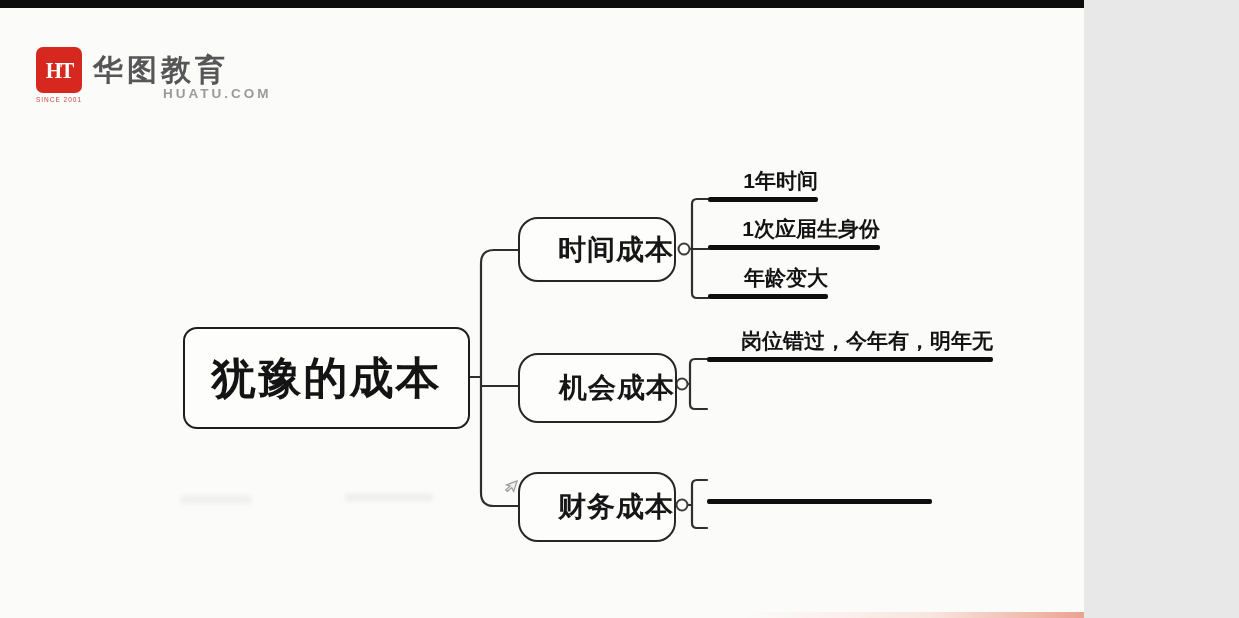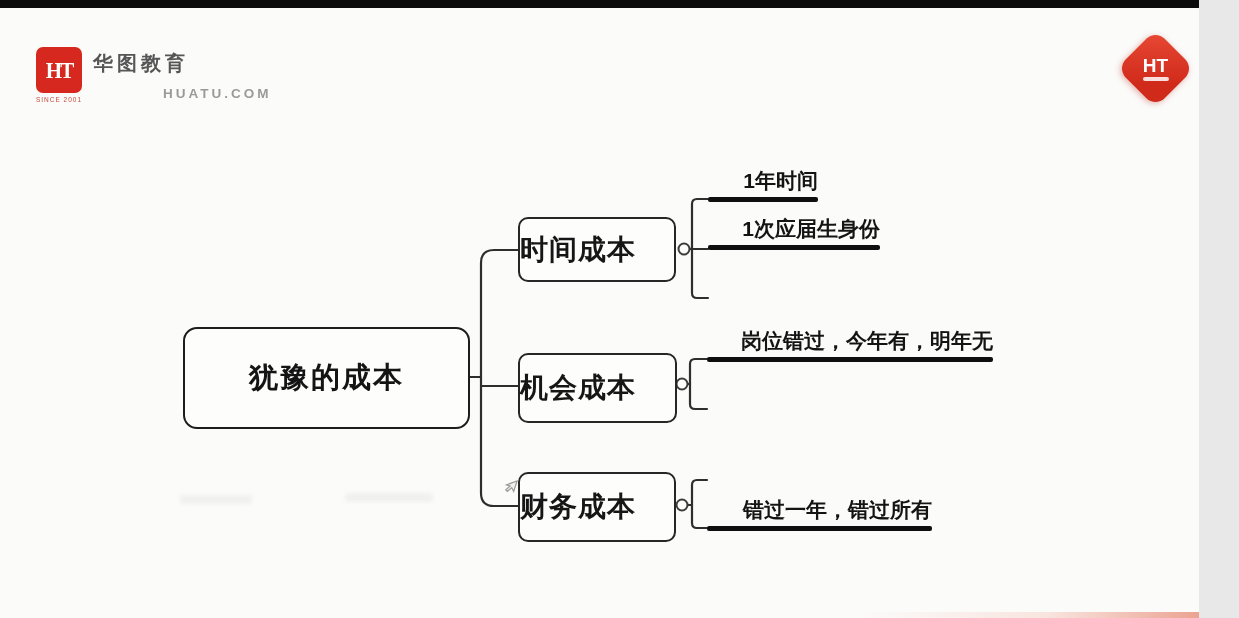--- a/index.html
+++ b/index.html
@@ -1,48 +1,48 @@
 <!DOCTYPE html>
 <html><head>
 <meta charset="utf-8">
 <style>
   html,body{margin:0;padding:0;}
   body{font-family:"Liberation Sans","DejaVu Sans",sans-serif;background:#e8e8e8;}
-  #stage{position:relative;width:1199px;height:618px;background:#fbfbfa;overflow:hidden;}
+  #stage{position:relative;width:1084px;height:618px;background:#fbfbfa;overflow:hidden;}
   
   #topbar{position:absolute;left:0;top:0;width:100%;height:8px;background:#0c0c0c;}
   
   #bottom-smear{position:absolute;right:0;bottom:0;width:340px;height:6px;
     background:linear-gradient(90deg,rgba(240,150,120,0) 0%,rgba(236,130,100,0.18) 55%,rgba(222,90,60,0.55) 100%);}
   
   .logo-square{position:absolute;left:36px;top:47px;width:46px;height:46px;background:#d6281e;
     border-radius:7px;display:flex;align-items:center;justify-content:center;}
   .logo-mono{color:#fff;font-weight:bold;font-size:21px;letter-spacing:-2px;
     font-family:"Liberation Serif","DejaVu Serif",serif;transform:scaleY(1.1);}
   .logo-since{position:absolute;left:30px;top:96px;width:58px;text-align:center;font-size:6.5px;
     color:#c74a3c;letter-spacing:1px;filter:blur(0.4px);}
-  .brand-cn{position:absolute;left:93px;top:50px;font-size:20px;font-weight:700;color:#565656;
+  .brand-cn{position:absolute;left:93px;top:50px;font-size:30px;font-weight:700;color:#565656;
     letter-spacing:4px;filter:blur(0.3px);}
   .brand-en{position:absolute;left:121px;top:86px;font-size:13.5px;font-weight:700;color:#9a9a9a;
     letter-spacing:3px;filter:blur(0.3px);margin-left:42px;}
   
   .corner-badge{position:absolute;left:1128px;top:41px;width:55px;height:55px;
     background:linear-gradient(135deg,#e84a35 0%,#d02a1b 70%);transform:rotate(45deg);
     border-radius:13px;box-shadow:0 2px 6px rgba(180,40,20,0.35);}
   .corner-badge-inner{position:absolute;left:0;top:0;width:100%;height:100%;transform:rotate(-45deg);
     display:flex;flex-direction:column;align-items:center;justify-content:center;}
   .corner-badge-text{color:#fff;font-weight:bold;font-size:19px;letter-spacing:0px;line-height:19px;}
   .corner-badge-swoosh{width:26px;height:4px;background:rgba(255,255,255,0.85);border-radius:2px;margin-top:2px;}
   
   #connectors{position:absolute;left:0;top:0;width:1239px;height:618px;}
   .root-box{position:absolute;left:183px;top:327px;width:283px;height:98px;background:#fdfdfc;
     border:2.6px solid #1d1d1d;border-radius:14px;display:flex;align-items:center;justify-content:center;}
-  .root-box span{font-size:29px;font-weight:600;color:#141414;letter-spacing:2px;white-space:nowrap;}
-  .branch-box{position:absolute;background:#fdfdfc;border:2.2px solid #262626;border-radius:10px;
-    display:flex;align-items:center;justify-content:flex-start;}
+  .root-box span{font-size:44px;font-weight:600;color:#141414;letter-spacing:2px;white-space:nowrap;}
+  .branch-box{position:absolute;background:#fdfdfc;border:2.2px solid #262626;border-radius:20px;
+    display:flex;align-items:center;justify-content:flex-end;}
   .branch-box span{font-size:28px;font-weight:600;color:#161616;letter-spacing:1px;white-space:nowrap;}
   .child{position:absolute;text-align:right;}
   .child-label{font-size:21px;font-weight:600;color:#141414;padding-left:15px;
     white-space:nowrap;height:27px;line-height:27px;}
   .child-bar{height:5px;background:#0f0f0f;margin-top:3px;border-radius:2px;}
   
   .smudge{position:absolute;height:9px;background:rgba(150,150,150,0.10);filter:blur(2px);border-radius:3px;}
   .cursor-artifact{position:absolute;left:505px;top:478px;opacity:0.75;}
 </style>
 </head>
@@ -101,28 +101,31 @@
   </div>
 
   <div class="child" style="left:708px;top:167px">
     <div class="child-label">1年时间</div>
     <div class="child-bar" style="width:110px"></div>
   </div>
   <div class="child" style="left:708px;top:215px">
     <div class="child-label">1次应届生身份</div>
     <div class="child-bar" style="width:172px"></div>
   </div>
+  <div class="child" style="left:708px;top:264px">
+    <div class="child-label">年龄变大</div>
+    <div class="child-bar" style="width:120px"></div>
+  </div>
 
   <div class="child" style="left:707px;top:327px">
     <div class="child-label">岗位错过，今年有，明年无</div>
     <div class="child-bar" style="width:286px"></div>
   </div>
 
   <div class="child" style="left:707px;top:496px">
-    <div class="child-label">错过一年，错过所有</div>
     <div class="child-bar" style="width:225px"></div>
   </div>
 
   <div class="smudge" style="left:180px;top:495px;width:72px"></div>
   <div class="smudge" style="left:345px;top:493px;width:88px"></div>
 
   <svg class="cursor-artifact" width="16" height="18" viewBox="0 0 16 18">
     <path d="M 10 2 L 10 13 L 7 10 L 4 15 L 2 14 L 5 9 L 1 9 Z" fill="#eeeeee" stroke="#7a7a7a" stroke-width="1.2" transform="rotate(18 8 9)"></path>
   </svg>
 

